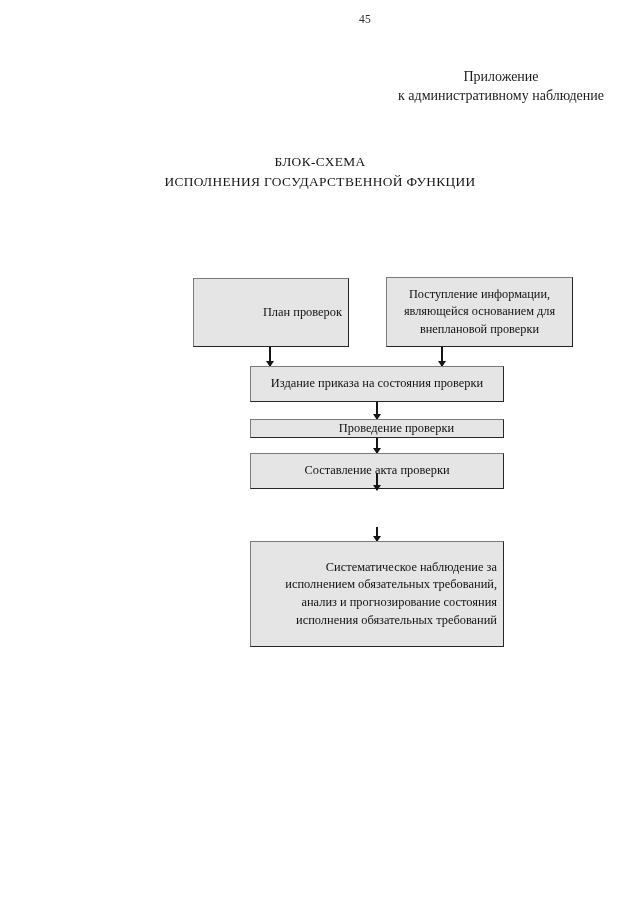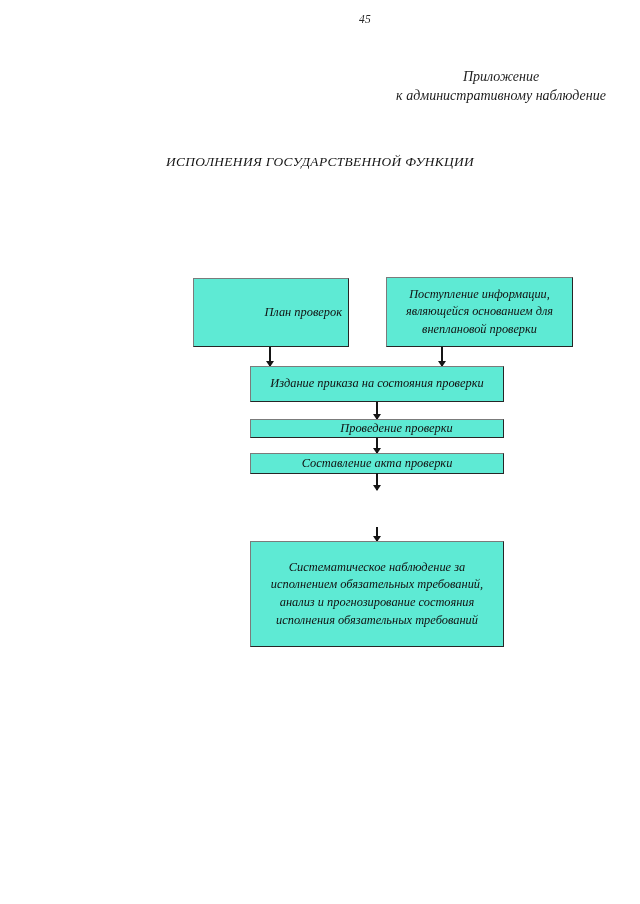--- a/index.html
+++ b/index.html
@@ -15,21 +15,20 @@
     font-family: "Liberation Serif", "DejaVu Serif", serif;
     color: #1a1a1a;
     -webkit-font-smoothing: antialiased;
   }
 
   .page {
     position: absolute;
     inset: 0;
     width: 640px;
     height: 904px;
-    font-style: italic;
   }
 
   
   .page-number {
     position: absolute;
     top: 12px;
     left: 0;
     width: 371px;
     text-align: right;
     font-size: 11.5px;
@@ -69,21 +68,21 @@
     position: absolute;
     top: 0;
     left: 0;
     width: 640px;
     height: 904px;
   }
 
   .node {
     position: absolute;
     box-sizing: border-box;
-    background: #5eead4;
+    background: #e5e5e5;
     border: 1px solid #7b7b7b;
     border-right-color: #262626;
     border-bottom-color: #262626;
     display: flex;
     align-items: center;
     justify-content: center;
     text-align: center;
     font-size: 12.4px;
     line-height: 17.6px;
     color: #111111;
@@ -91,23 +90,23 @@
   }
   .node .txt { display: block; width: 100%; }
 
   
   .node-plan        { left: 193px; top: 278px; width: 156px; height: 69px; text-align: right; }
   .node-incoming    { left: 386px; top: 277px; width: 187px; height: 70px;
                       font-size: 12.3px; line-height: 17.4px; }
   .node-order       { left: 250px; top: 366px; width: 254px; height: 36px; }
   .node-inspection  { left: 250px; top: 419px; width: 254px; height: 19px;
                       align-items: center; padding-left: 45px; }
-  .node-act         { left: 250px; top: 453px; width: 254px; height: 21px; }
+  .node-act         { left: 250px; top: 453px; width: 254px; height: 36px; }
   .node-prescript   { left: 250px; top: 490px; width: 254px; height: 37px; }
-  .node-monitoring  { left: 250px; top: 541px; width: 254px; height: 106px; }
+  .node-monitoring  { left: 250px; top: 541px; width: 254px; height: 106px; text-align: right; }
 
   
   .arrow {
     position: absolute;
     width: 1.6px;
     background: #151515;
   }
   .arrow::after {
     content: "";
     position: absolute;
@@ -134,20 +133,21 @@
 <div class="page">
 
   <div class="page-number">45</div>
 
   <div class="doc-header">
     <div class="line">Приложение</div>
     <div class="line">к административному наблюдение</div>
   </div>
 
   <div class="doc-title">
+    <div>БЛОК-СХЕМА</div>
     <div>ИСПОЛНЕНИЯ ГОСУДАРСТВЕННОЙ ФУНКЦИИ</div>
   </div>
 
   <div class="flow">
 
     <div class="node node-plan">
       <span class="txt">План проверок</span>
     </div>
 
     <div class="node node-incoming">

